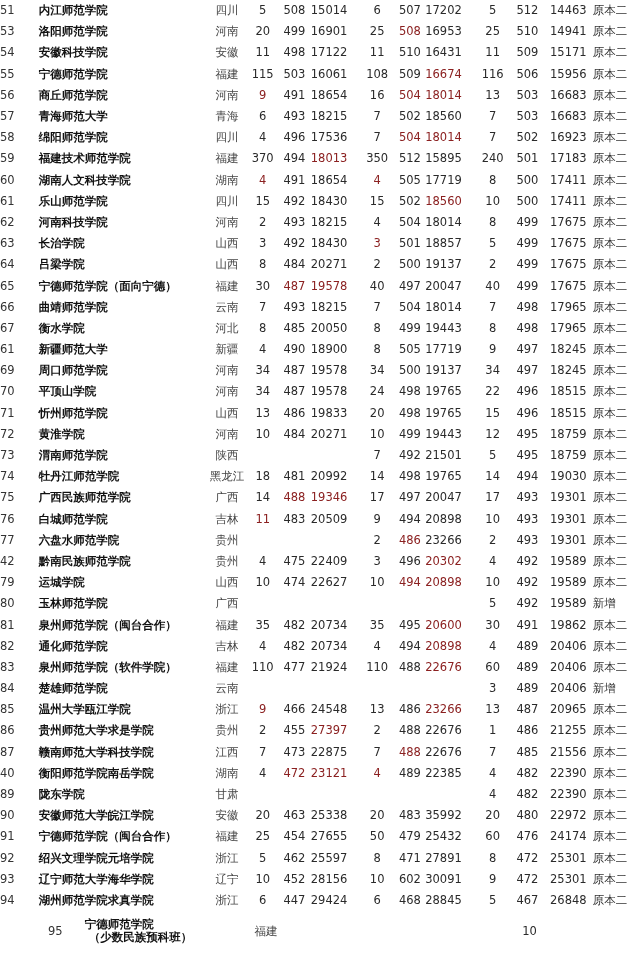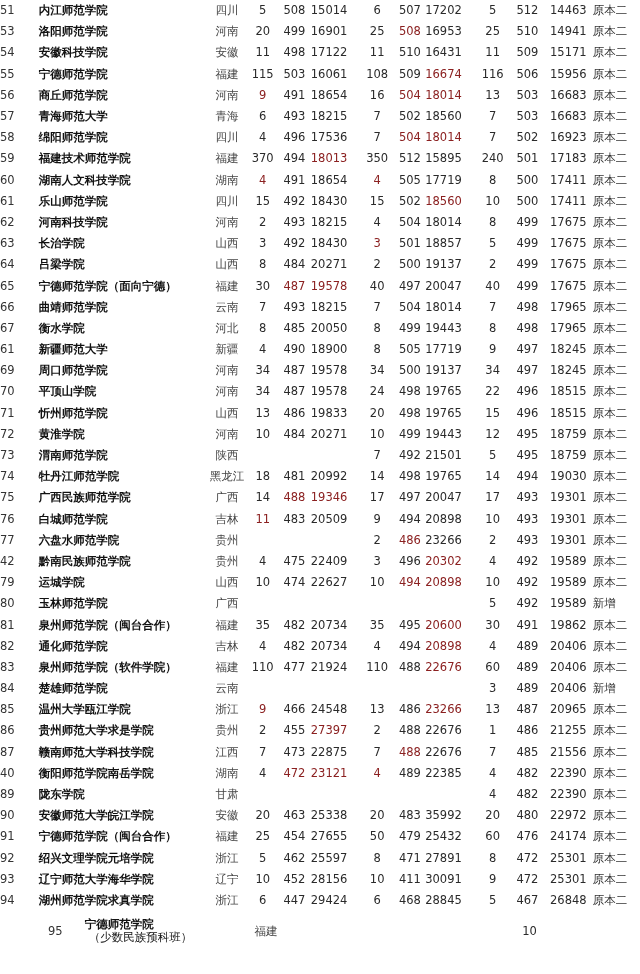--- a/index.html
+++ b/index.html
@@ -21,21 +21,21 @@
     td.r1 { width: 48px; text-align: left; }
     td.n2 { width: 34px; text-align: center; }
     td.s2 { width: 30px; text-align: center; }
     td.r2 { width: 48px; text-align: left; }
     td.n3 { width: 36px; text-align: center; }
     td.s3 { width: 32px; text-align: center; }
     td.r3 { width: 48px; text-align: center; }
     td.note { width: 46px; text-align: left; color: #333; }
     .red { color: #8b2020; }
     tr.tall td { height: 40px; padding-left: 48px; }
-    .name-line2 { display: block; font-weight: normal; padding-left: 4px; }
+    .name-line2 { display: block; font-weight: bold; padding-left: 4px; }
   </style>
 </head>
 <body>
 
 <table>
   <tbody id="tbody">
       <tr>
         <td class="rank">51</td>
         <td class="name">内江师范学院</td>
         <td class="prov">四川</td>
@@ -651,21 +651,21 @@
         <td class="note">原本二</td>
       </tr>
       <tr>
         <td class="rank">93</td>
         <td class="name">辽宁师范大学海华学院</td>
         <td class="prov">辽宁</td>
         <td class="n1">10</td>
         <td class="s1">452</td>
         <td class="r1">28156</td>
         <td class="n2">10</td>
-        <td class="s2">411</td>
+        <td class="s2">602</td>
         <td class="r2">30091</td>
         <td class="n3">9</td>
         <td class="s3">472</td>
         <td class="r3">25301</td>
         <td class="note">原本二</td>
       </tr>
       <tr>
         <td class="rank">94</td>
         <td class="name">湖州师范学院求真学院</td>
         <td class="prov">浙江</td>

